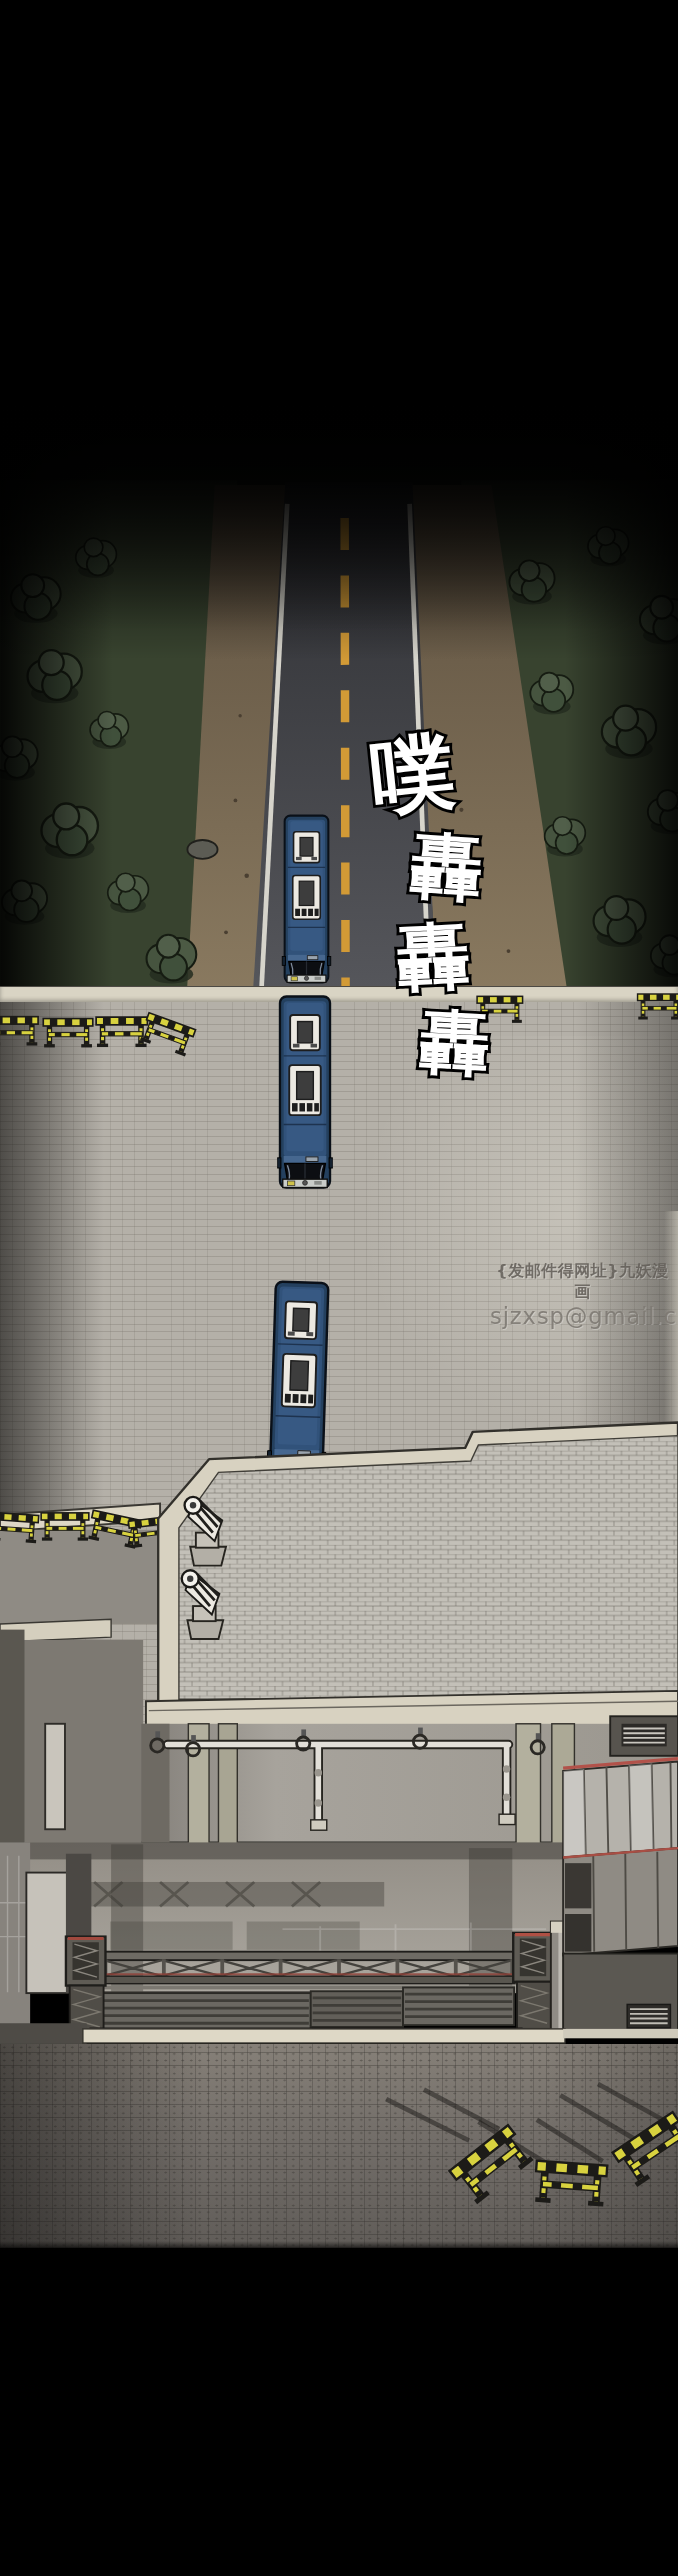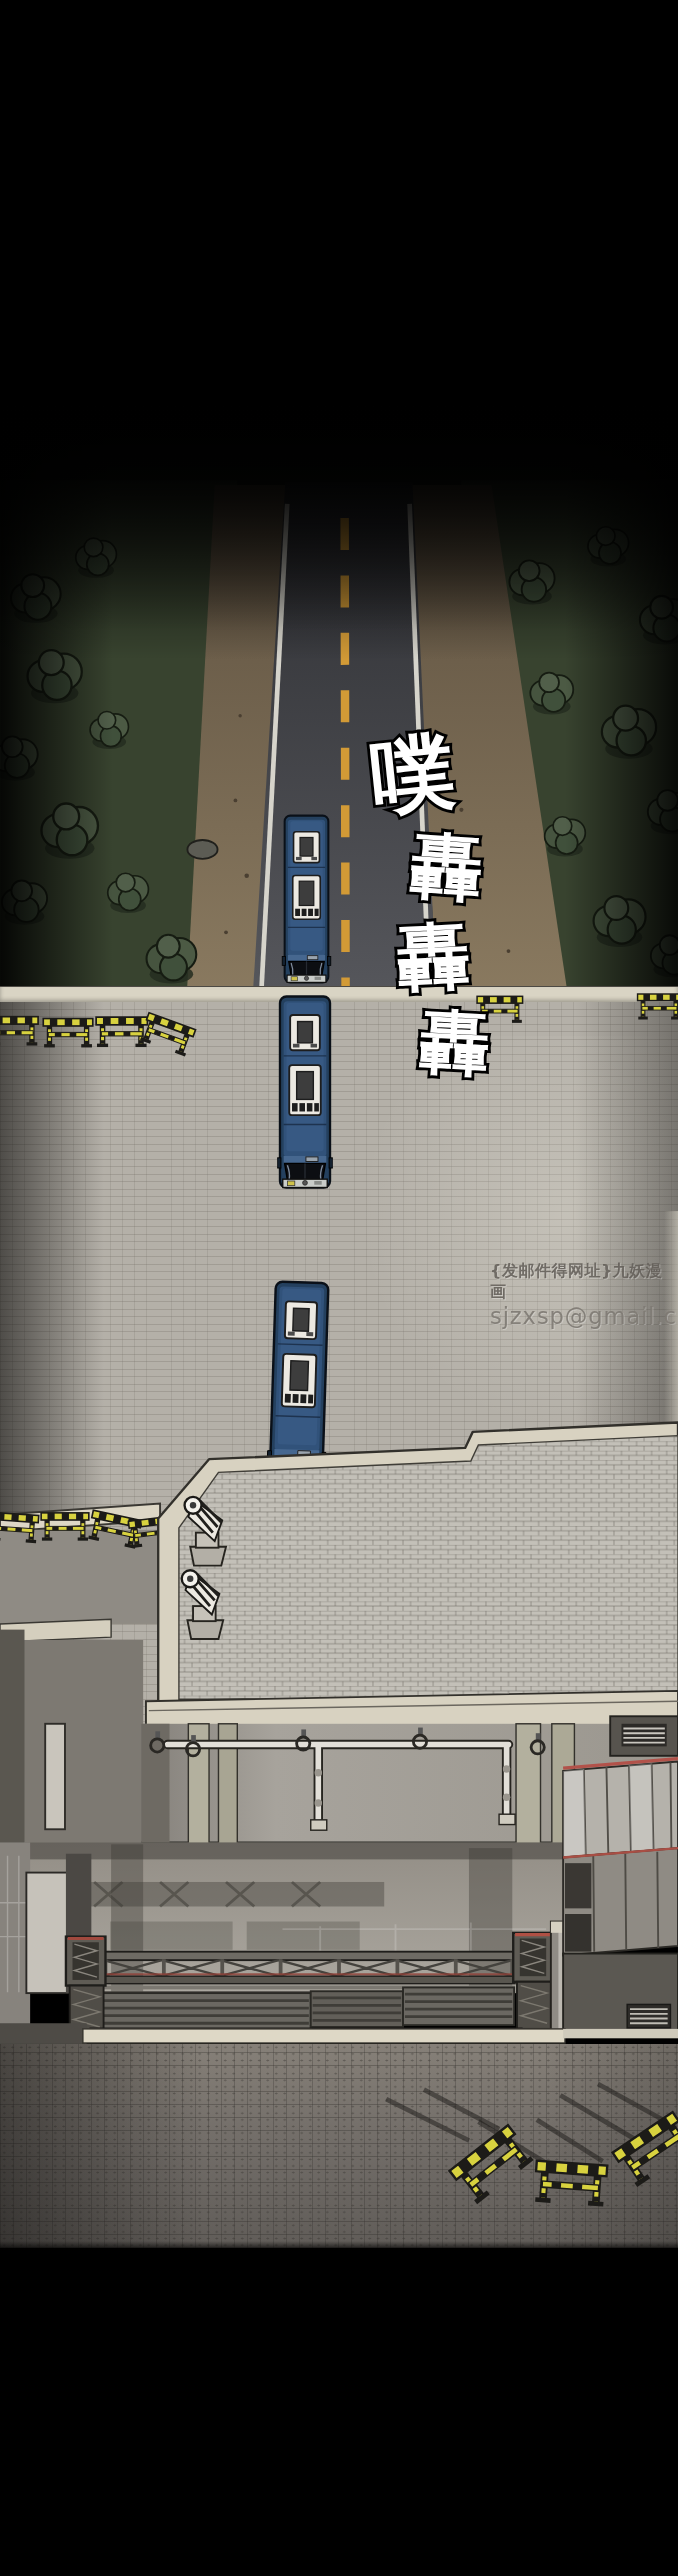--- a/index.html
+++ b/index.html
@@ -30,21 +30,21 @@
   .bus3{transform:rotate(1.8deg);}
   
   .sfx{color:#fff;font-weight:700;line-height:1;white-space:nowrap;
        -webkit-text-stroke:5.7px #000;paint-order:stroke fill;
        text-shadow:0 0 1.9px #000;}
   .sfx1{left:371px;top:733px;font-size:83px;transform:rotate(-6deg);}
   .sfx2{left:411px;top:831px;font-size:72px;transform:rotate(4deg);}
   .sfx3{left:397px;top:920px;font-size:73px;transform:rotate(-3deg);}
   .sfx4{left:420px;top:1008px;font-size:70px;transform:rotate(3deg);}
   
-  .wm{left:490px;top:1261px;width:185px;text-align:left;}
+  .wm{left:490px;top:1261px;width:185px;text-align:center;}
   .wm .l1{font-size:16px;font-weight:700;color:rgba(96,92,86,.85);letter-spacing:0.5px;
           text-shadow:0.9px 0.9px 0 rgba(255,255,255,.28);}
   .wm .l2{font-size:22.6px;color:rgba(125,121,114,.9);letter-spacing:0.9px;
           text-shadow:0.9px 0.9px 0 rgba(255,255,255,.25);}
   
   .gatehouse{left:0;top:1413px;width:678px;height:631px;}
   
   .apron{left:0;top:2044px;width:678px;height:204px;
     background:linear-gradient(180deg,#868078 0,#746f6a 42%,#605c58 100%);}
   .apron-tex{left:0;top:2044px;width:678px;height:204px;opacity:.85;

